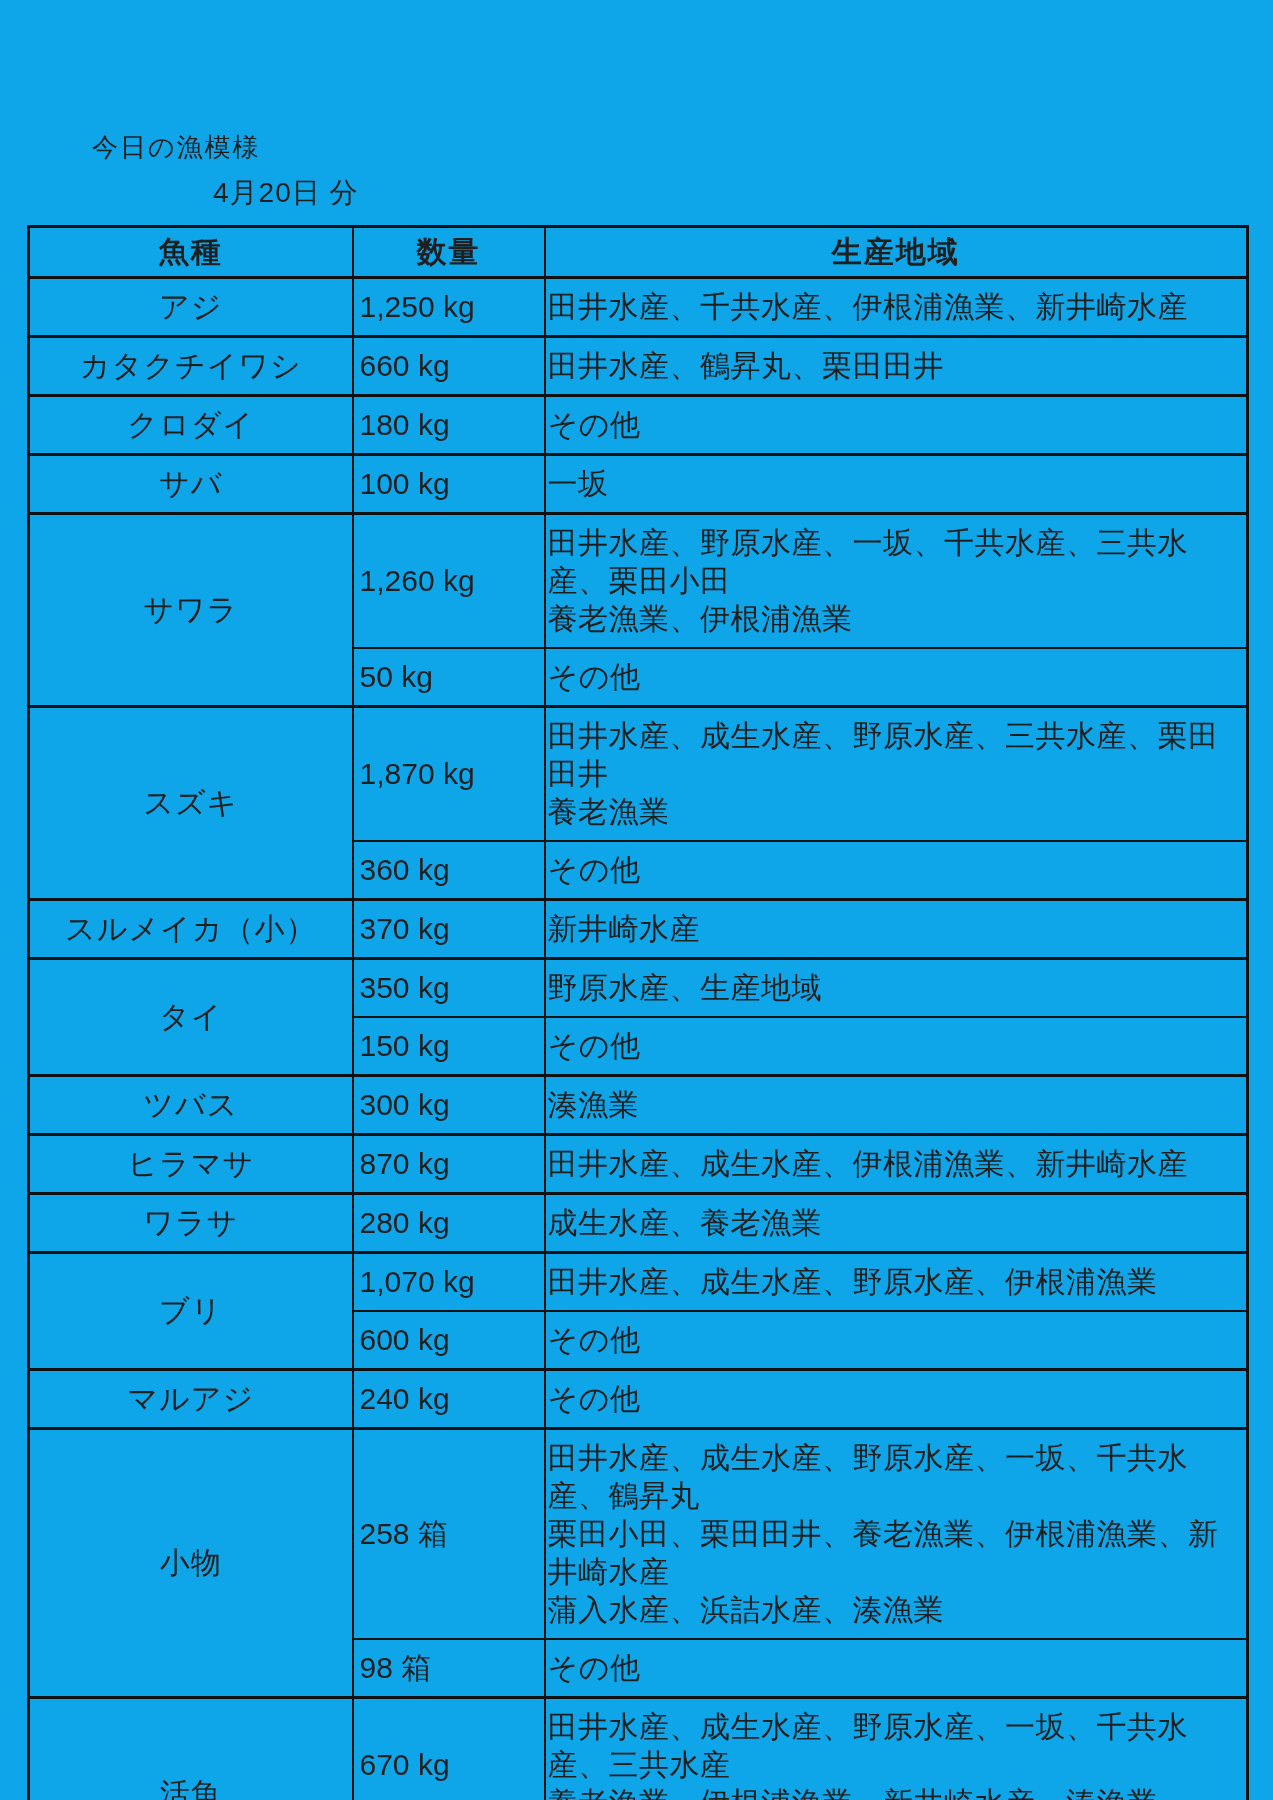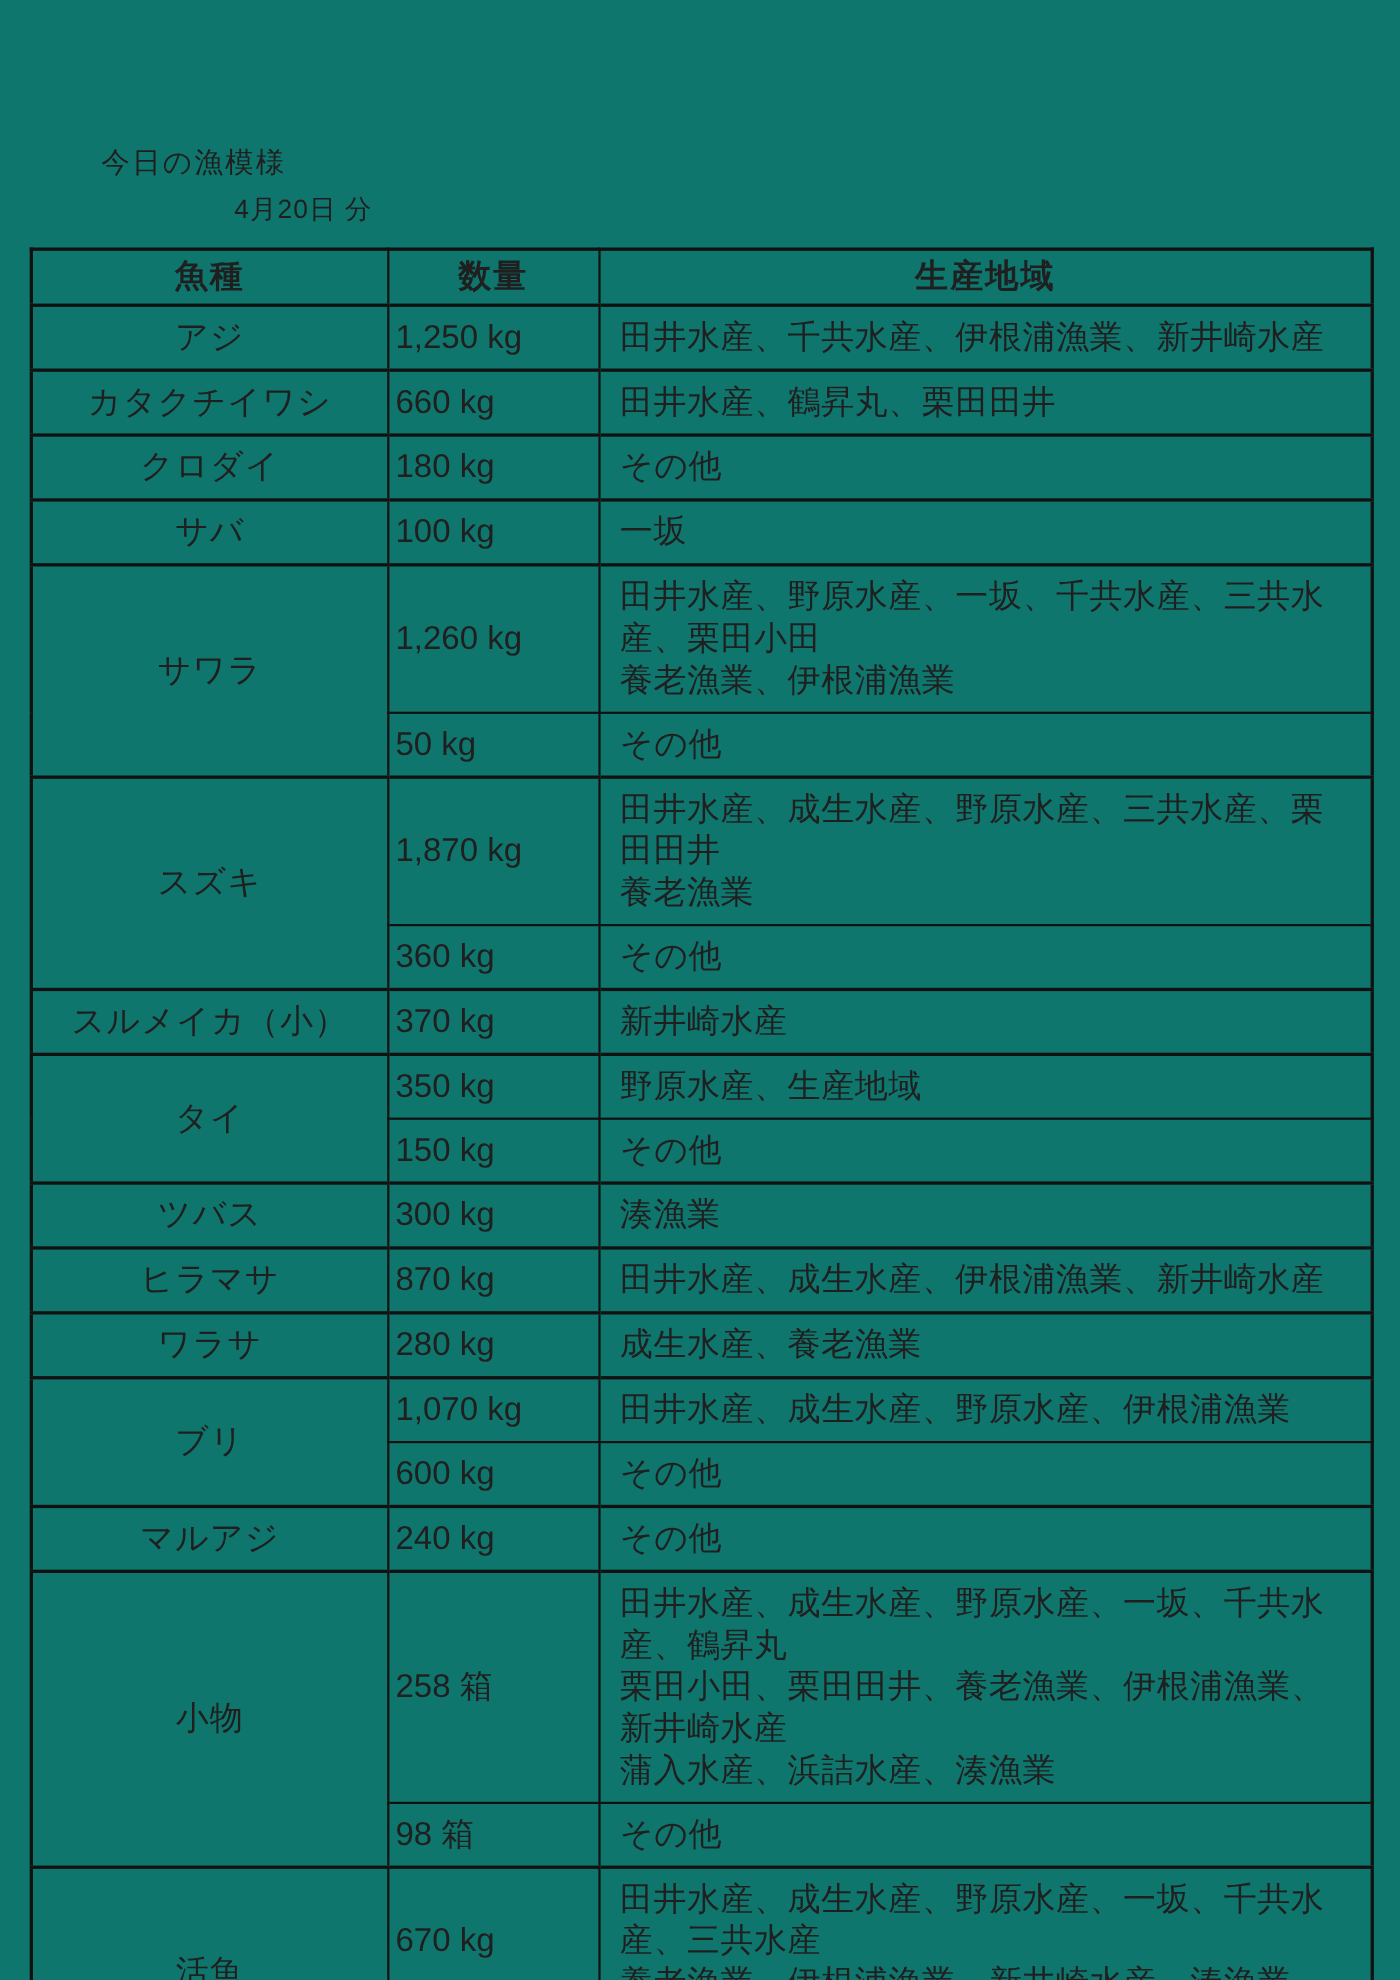--- a/index.html
+++ b/index.html
@@ -4,29 +4,29 @@
 <style>
   html,body { margin:0; padding:0; }
   body {
     width:1273px; height:1800px;
     background:#ffffff;
     font-family:"Liberation Sans","DejaVu Sans",sans-serif;
     color:#1f1f1f;
     position:relative;
     overflow:hidden;
   }
-  .page { position:absolute; inset:0; background:#0f766e; }
+  .page { position:absolute; inset:0; background:#0ea5e9; }
 
   .doc-title {
     position:absolute; left:92px; top:130px;
     font-size:26px; letter-spacing:2px;
   }
   .doc-date {
     position:absolute; left:213px; top:174px;
-    font-size:24px; letter-spacing:1px;
+    font-size:28px; letter-spacing:1px;
   }
 
   table.catch {
     position:absolute; left:27px; top:225px;
     width:1219px;
     border-collapse:collapse;
     table-layout:fixed;
   }
   table.catch col.c-species { width:324px; }
   table.catch col.c-qty     { width:192px; }
@@ -51,21 +51,21 @@
     padding:9px 6px;
     letter-spacing:1px;
   }
   td.qty {
     text-align:left;
     padding:9px 14px 9px 6px;
     white-space:nowrap;
   }
   td.region {
     text-align:left;
-    padding:9px 18px;
+    padding:9px 2px;
     white-space:pre-line;
     letter-spacing:0.5px;
   }
 </style>
 </head>
 <body>
 
 <div class="page">
 
   <div class="doc-title">今日の漁模様</div>

